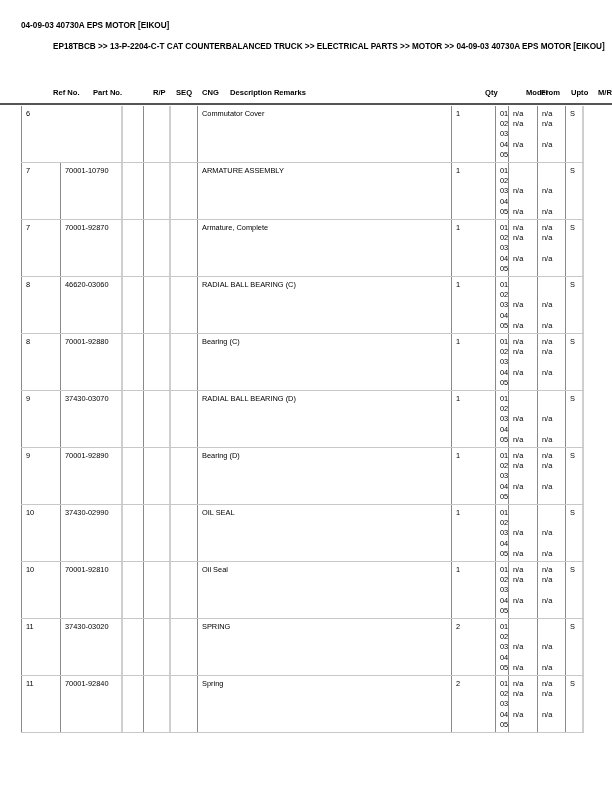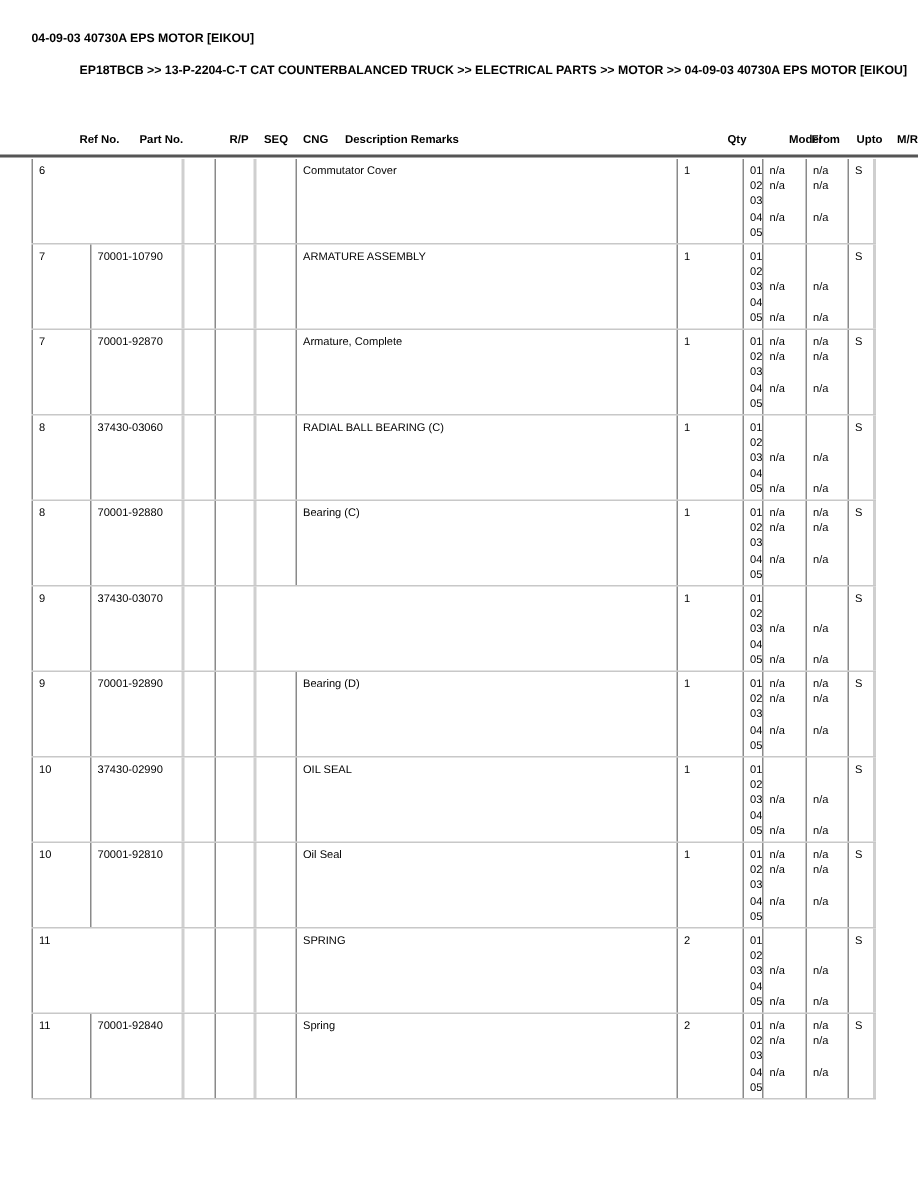--- a/index.html
+++ b/index.html
@@ -202,21 +202,21 @@
         <div>n/a</div>
         <div></div>
         <div>n/a</div>
         <div></div>
       </div>
     <div class="cell c-mr"><span>S</span></div>
     <div class="cell c-end"></div>
   </div>
     <div class="row">
     <div class="cell c-ref"><span>8</span></div>
-    <div class="cell c-part"><span>37430-03060</span></div>
+    <div class="cell c-part"><span>46620-03060</span></div>
     <div class="cell c-rp light"><span></span></div>
     <div class="cell c-seq"><span></span></div>
     <div class="cell c-cng light"><span></span></div>
     <div class="cell c-desc"><span>RADIAL BALL BEARING (C)</span></div>
     <div class="cell c-qty"><span>1</span></div>
     <div class="cell c-model stack">
         <div>01</div>
         <div>02</div>
         <div>03</div>
         <div>04</div>
@@ -270,20 +270,21 @@
       </div>
     <div class="cell c-mr"><span>S</span></div>
     <div class="cell c-end"></div>
   </div>
     <div class="row">
     <div class="cell c-ref"><span>9</span></div>
     <div class="cell c-part"><span>37430-03070</span></div>
     <div class="cell c-rp light"><span></span></div>
     <div class="cell c-seq"><span></span></div>
     <div class="cell c-cng light"><span></span></div>
+    <div class="cell c-desc"><span>RADIAL BALL BEARING (D)</span></div>
     <div class="cell c-qty"><span>1</span></div>
     <div class="cell c-model stack">
         <div>01</div>
         <div>02</div>
         <div>03</div>
         <div>04</div>
         <div>05</div>
       </div>
     <div class="cell c-from stack">
         <div></div>
@@ -393,20 +394,21 @@
         <div>n/a</div>
         <div></div>
         <div>n/a</div>
         <div></div>
       </div>
     <div class="cell c-mr"><span>S</span></div>
     <div class="cell c-end"></div>
   </div>
     <div class="row">
     <div class="cell c-ref"><span>11</span></div>
+    <div class="cell c-part"><span>37430-03020</span></div>
     <div class="cell c-rp light"><span></span></div>
     <div class="cell c-seq"><span></span></div>
     <div class="cell c-cng light"><span></span></div>
     <div class="cell c-desc"><span>SPRING</span></div>
     <div class="cell c-qty"><span>2</span></div>
     <div class="cell c-model stack">
         <div>01</div>
         <div>02</div>
         <div>03</div>
         <div>04</div>

